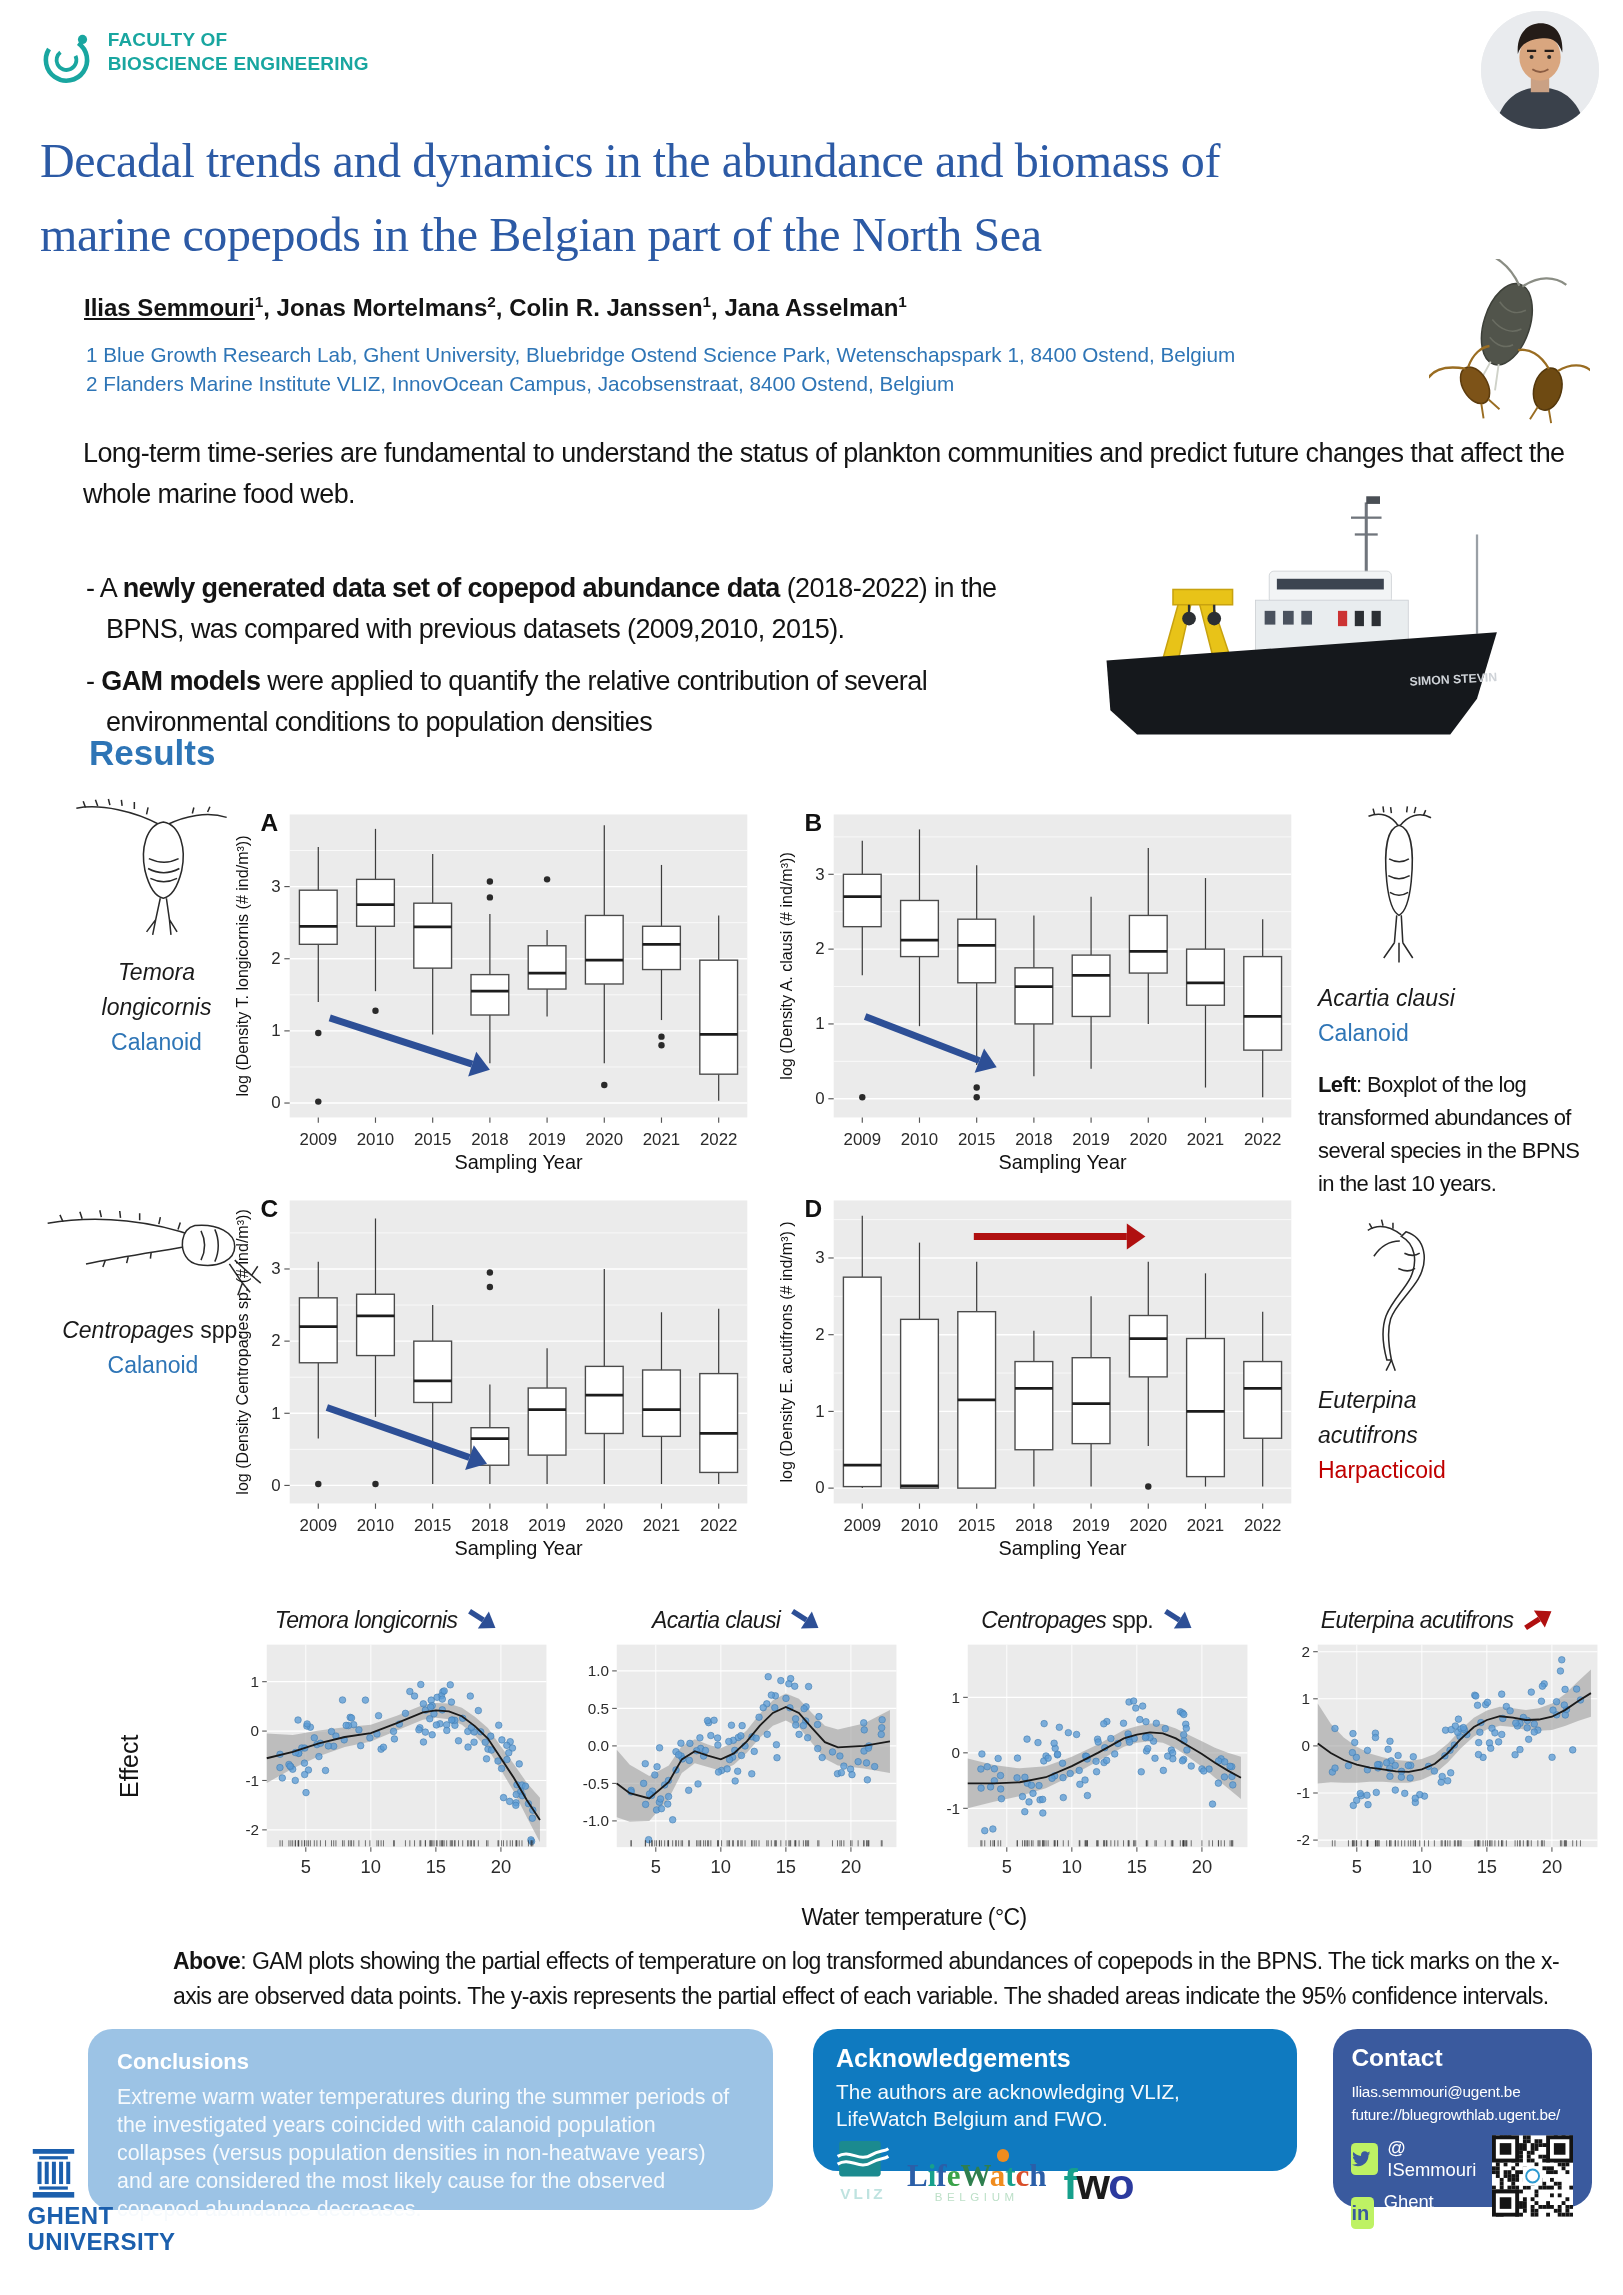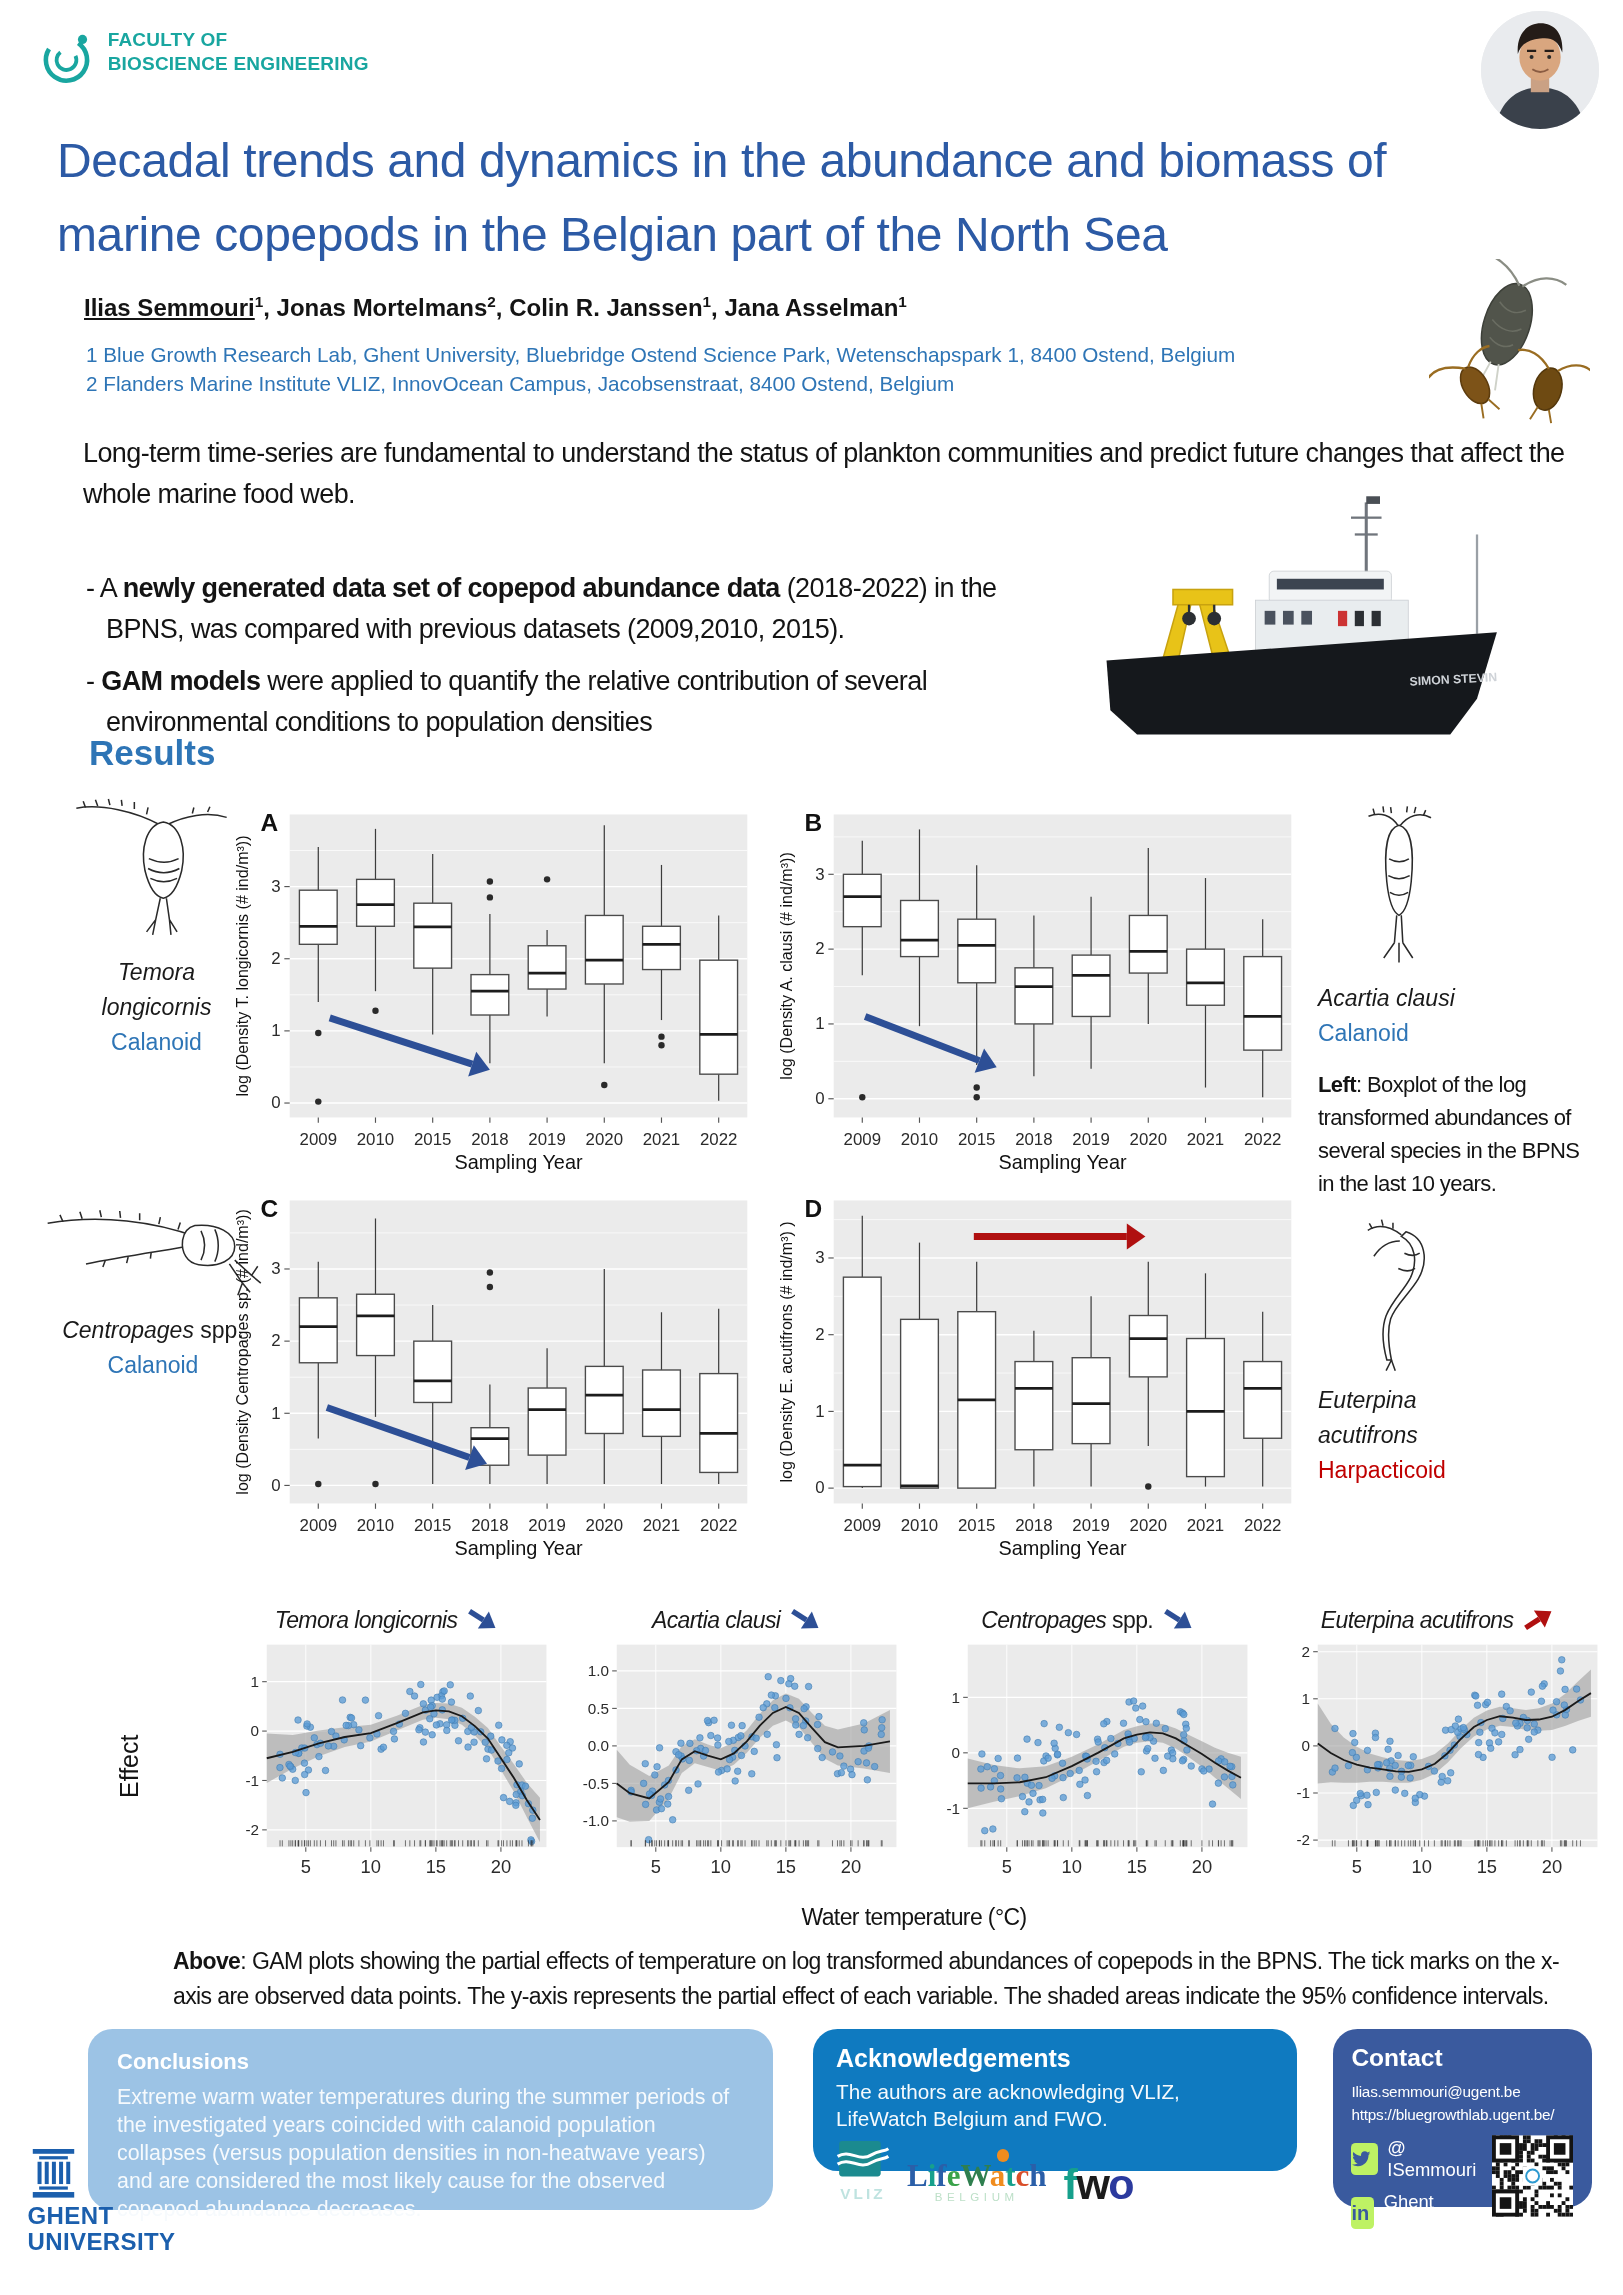--- a/index.html
+++ b/index.html
@@ -75,21 +75,21 @@
       <rect x="65" y="84" width="24" height="22" fill="#caa184"></rect>
       <ellipse cx="77" cy="60" rx="27" ry="31" fill="#d9a67f"></ellipse>
       <path d="M48,56 C46,28 62,16 78,16 C96,16 108,30 106,54 C100,38 92,34 77,36 C60,38 52,44 48,56 Z" fill="#241c18"></path>
       <circle cx="66" cy="60" r="2.6" fill="#2a2a2a"></circle>
         <circle cx="89" cy="60" r="2.6" fill="#2a2a2a"></circle>
       <path d="M60,52 L72,52 M83,52 L95,52" stroke="#241c18" stroke-width="3" fill="none"></path>
       <path d="M67,76 Q77,83 88,76" stroke="#8a5c42" stroke-width="2.5" fill="none"></path>
     </svg>
   </div>
 
-  <div class="abs title" style="left:57px;top:124px;width:1538px;">
+  <div class="abs title" style="left:40px;top:124px;width:1538px;font-family:Liberation Serif, serif;">
     <div>Decadal trends and dynamics in the abundance and biomass of</div>
     <div>marine copepods in the Belgian part of the North Sea</div>
   </div>
 
   <div class="abs authors" style="left:84px;top:293px;">
     <span class="u">Ilias Semmouri</span><sup>1</sup><span>, </span><span>Jonas Mortelmans</span><sup>2</sup><span>, </span><span>Colin R. Janssen</span><sup>1</sup><span>, </span><span>Jana Asselman</span><sup>1</sup>
   </div>
 
   <div class="abs affils" style="left:86px;top:340px;">
     <div>1 Blue Growth Research Lab, Ghent University, Bluebridge Ostend Science Park, Wetenschapspark 1, 8400 Ostend, Belgium</div>
@@ -1509,21 +1509,21 @@
         </div>
         <div class="lw-sub">BELGIUM</div>
       </div>
       <div class="fwo"><span style="color: rgb(22, 160, 140);">f</span><span style="color: rgb(28, 28, 28);">w</span><span style="color: rgb(43, 58, 158);">o</span></div>
     </div>
   </div>
 
   <div class="abs bbox box-contact" style="left:1333px;top:2029px;width:222px;height:147px;">
     <h2 style="font-size:24.5px;">Contact</h2>
     <div class="contact-line">Ilias.semmouri@ugent.be</div>
-    <div class="contact-line">https://bluegrowthlab.ugent.be/</div>
+    <div class="contact-line">future://bluegrowthlab.ugent.be/</div>
     <div style="display:flex;gap:10.7px;">
       <div style="flex:1;">
         <div class="contact-row">
           <div class="icon-tile">
             <svg width="20" height="20" viewBox="0 0 24 24">
                 <path fill="#3a5a9e" d="M23.4 4.8c-.8.4-1.7.6-2.6.8.9-.6 1.6-1.5 2-2.5-.9.5-1.9.9-2.9 1.1C19 3.3 17.8 2.8 16.5 2.8c-2.5 0-4.5 2-4.5 4.5 0 .4 0 .7.1 1-3.7-.2-7-2-9.2-4.7-.4.7-.6 1.4-.6 2.3 0 1.6.8 2.9 2 3.7-.7 0-1.4-.2-2-.5v.1c0 2.2 1.5 4 3.6 4.4-.4.1-.8.2-1.2.2-.3 0-.6 0-.9-.1.6 1.8 2.2 3.1 4.2 3.1-1.5 1.2-3.5 1.9-5.6 1.9-.4 0-.7 0-1.1-.1 2 1.3 4.4 2 6.9 2 8.3 0 12.8-6.9 12.8-12.8v-.6c.9-.6 1.6-1.4 2.2-2.3z"></path>
               </svg>
           </div>
           <span>@ ISemmouri</span>
         </div>

